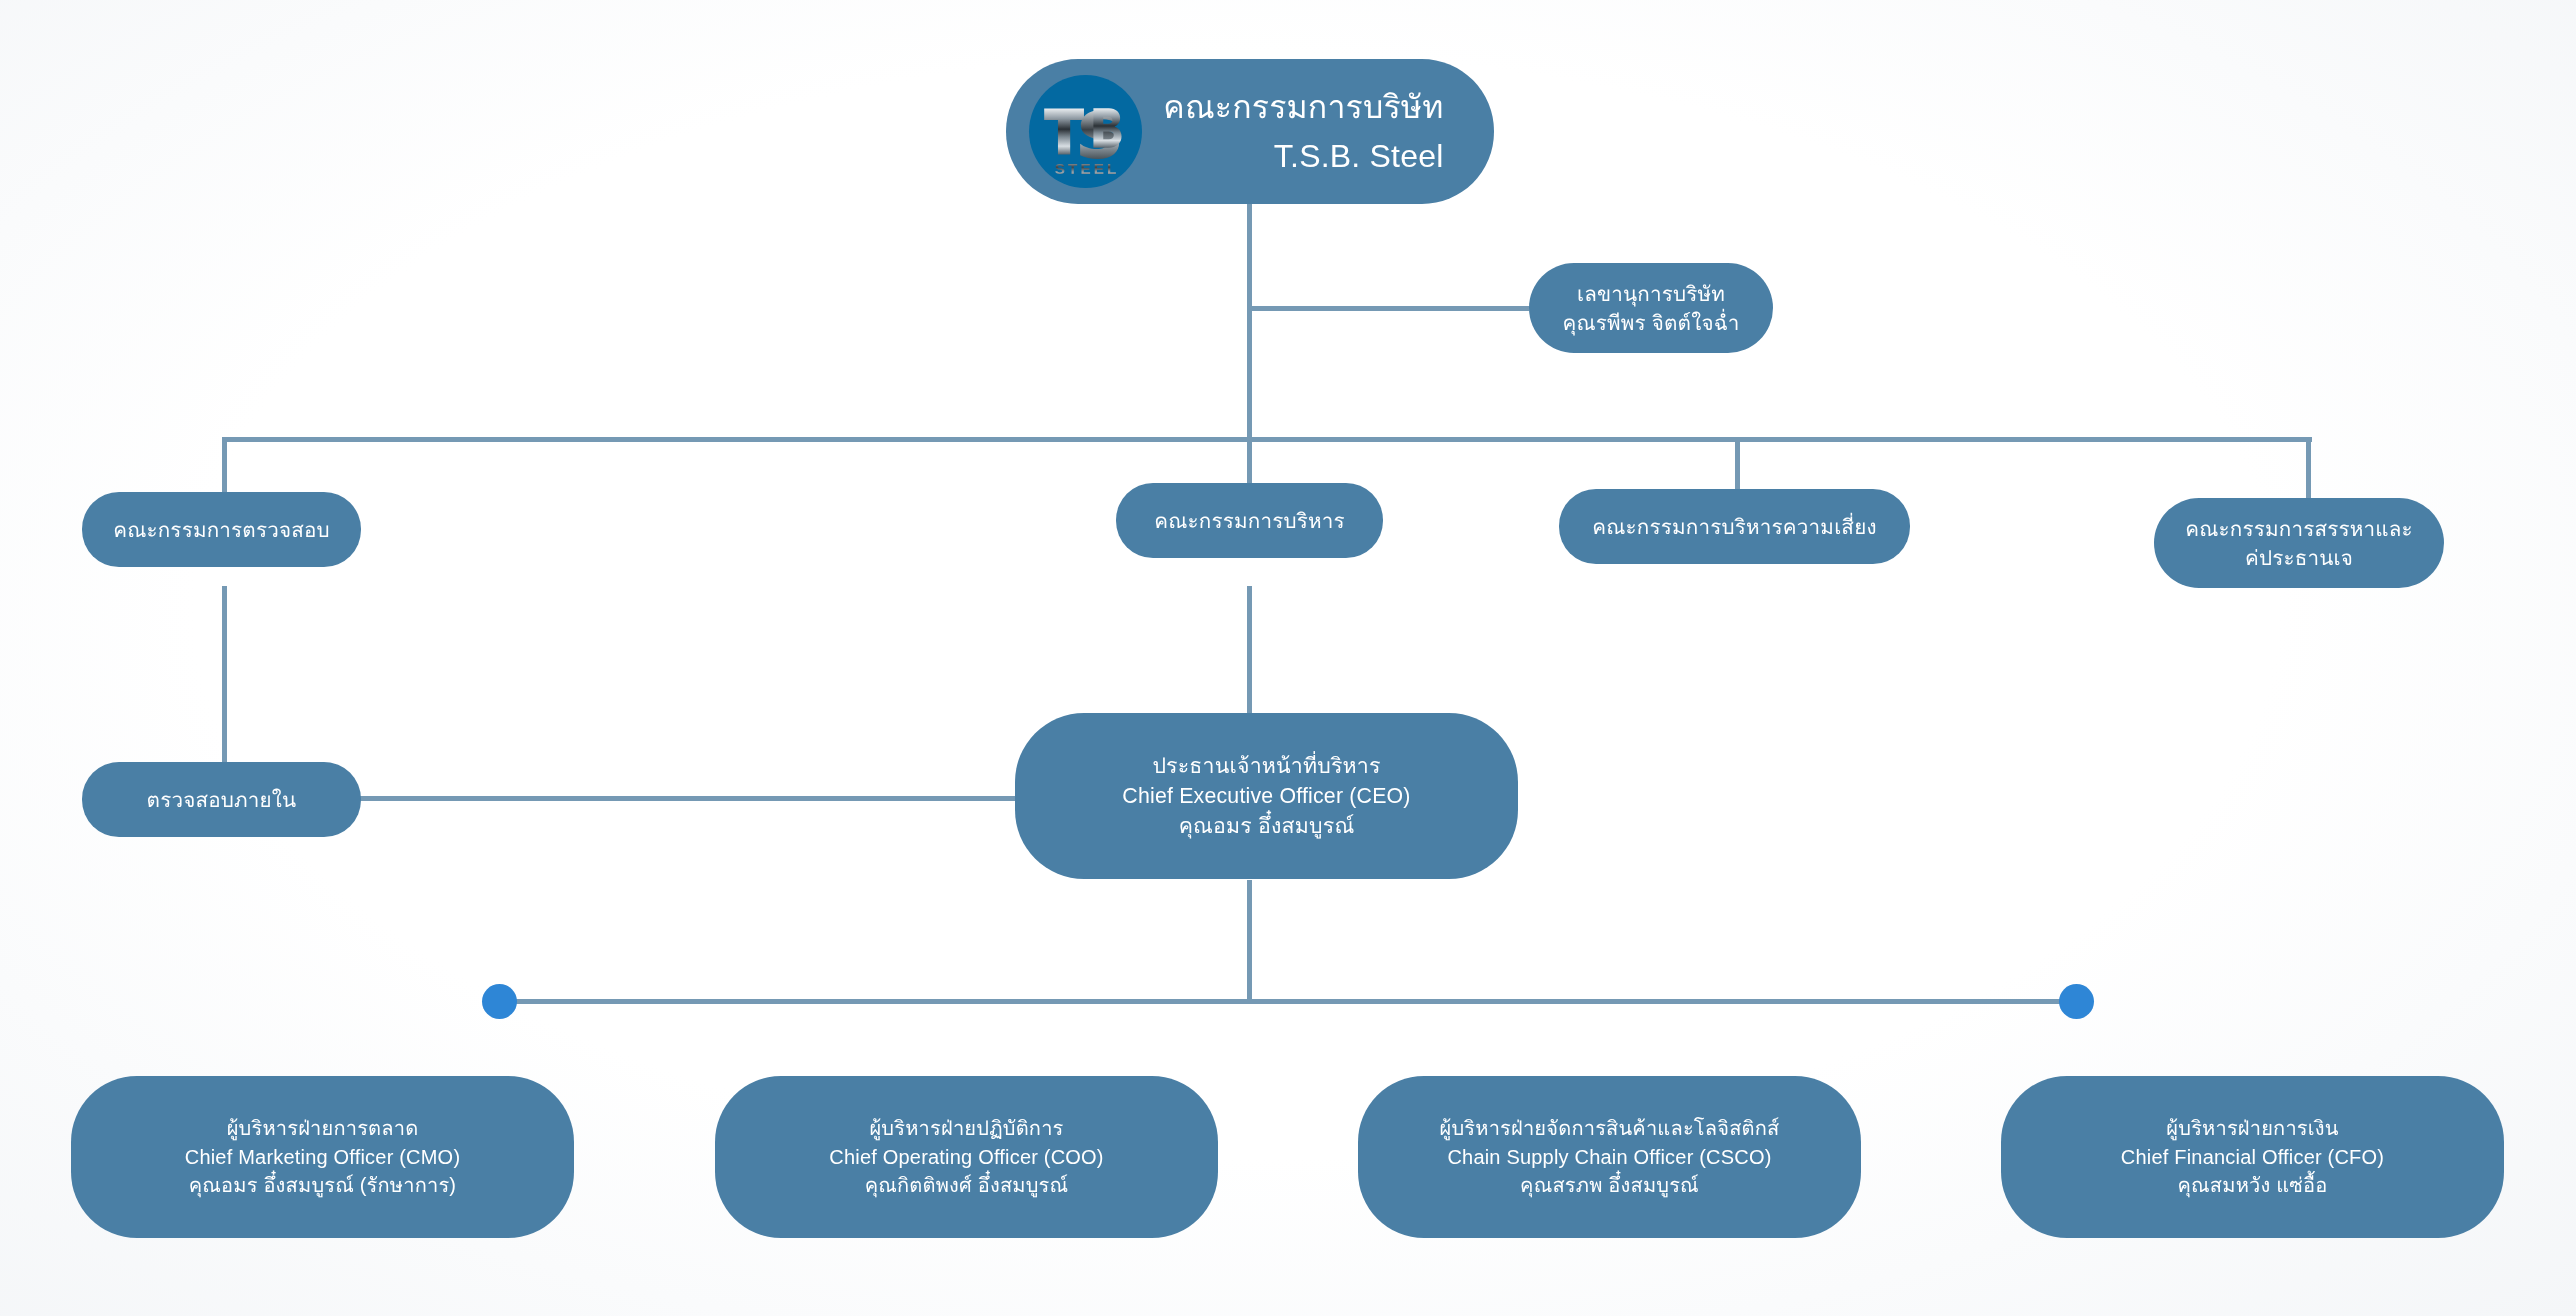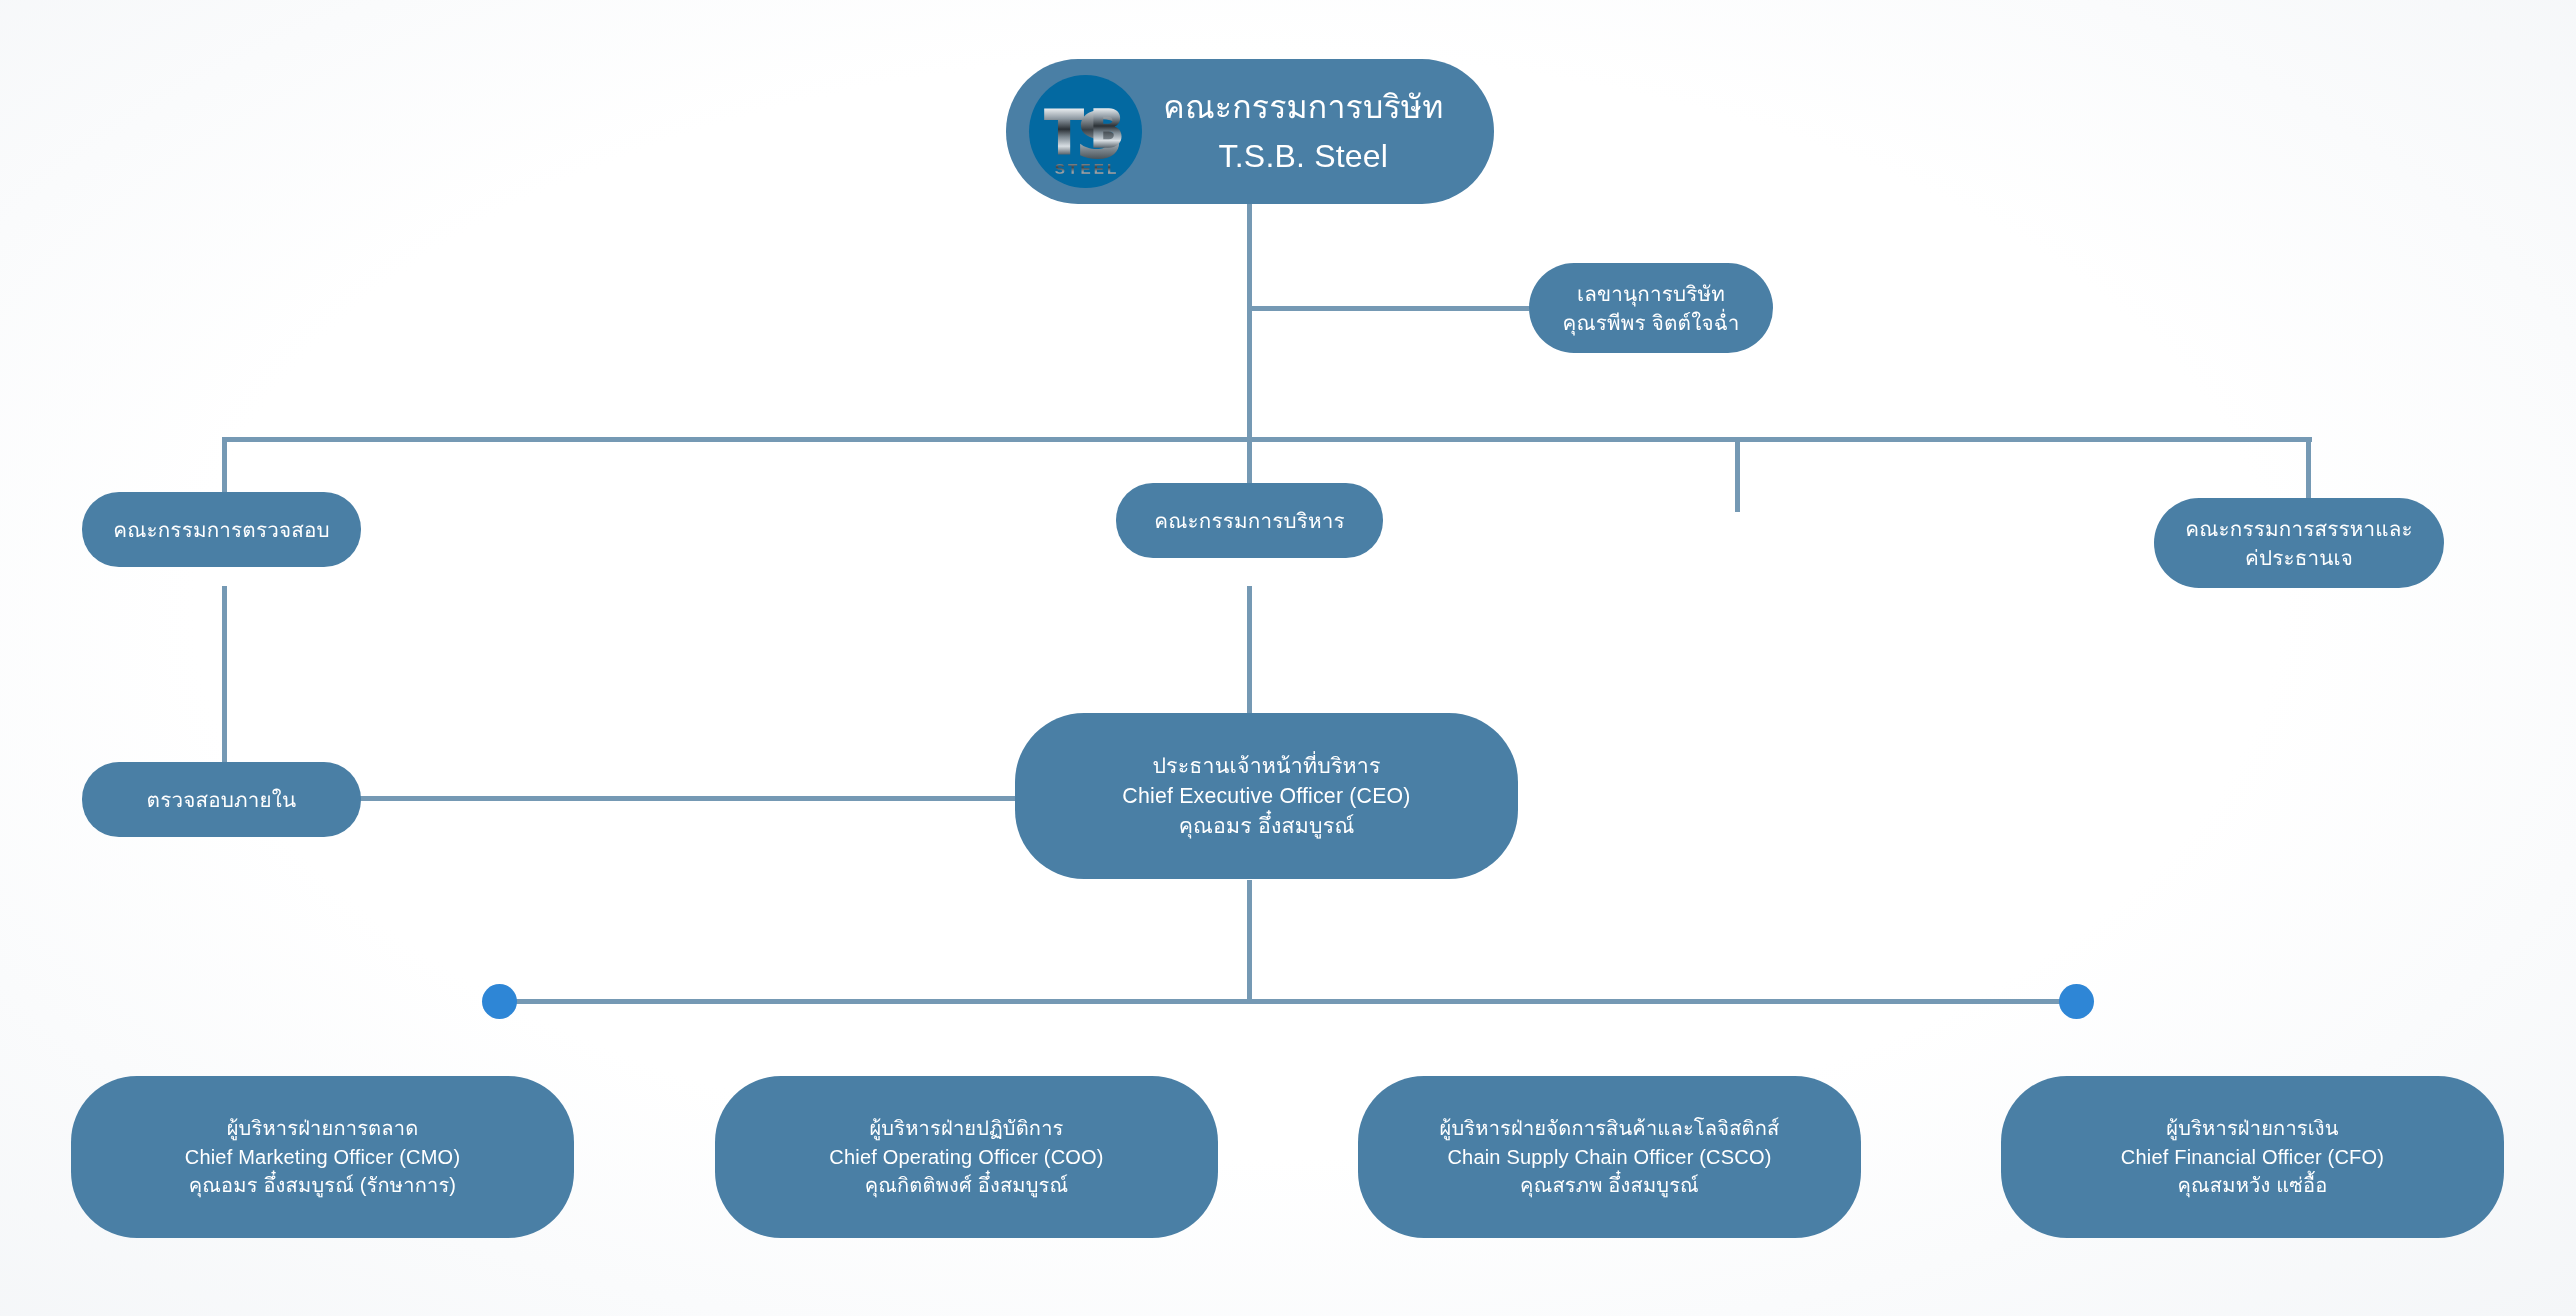--- a/index.html
+++ b/index.html
@@ -35,21 +35,21 @@
   .node .lines span{display:block;white-space:nowrap;}
 
   
   #root{
     left:1006px;top:59px;width:488px;height:145px;
     border-radius:72px;
     justify-content:flex-start;
     padding-left:23px;
     gap:21.3px;
   }
-  #root .rtext{font-size:32px;line-height:1.52;text-align:center;}
+  #root .rtext{font-size:32px;line-height:1.52;text-align:right;}
   #root .rtext span{display:block;white-space:nowrap;}
 
   .logo{
     width:113px;height:113px;border-radius:50%;
     background:#0369a1;flex:0 0 auto;
     display:flex;align-items:center;justify-content:center;
     overflow:hidden;
   }
 
   
@@ -135,20 +135,25 @@
       <span>คณะกรรมการตรวจสอบ</span>
     </div>
   </div>
 
   <div class="node lvl2" style="left:1116px;top:483px;width:267px;justify-content:center;">
     <div class="lines">
       <span>คณะกรรมการบริหาร</span>
     </div>
   </div>
 
+  <div class="node lvl2" style="left:1559px;top:489px;width:351px;">
+    <div class="lines">
+      <span>คณะกรรมการบริหารความเสี่ยง</span>
+    </div>
+  </div>
 
   <div class="node lvl2 two" style="left:2154px;top:498px;width:290px;align-items:center;">
     <div class="lines">
       <span>คณะกรรมการสรรหาและ</span>
       <span>ค่ประธานเจ</span>
     </div>
   </div>
 
   <div class="node lvl2" style="left:82px;top:762px;width:279px;">
     <div class="lines">

